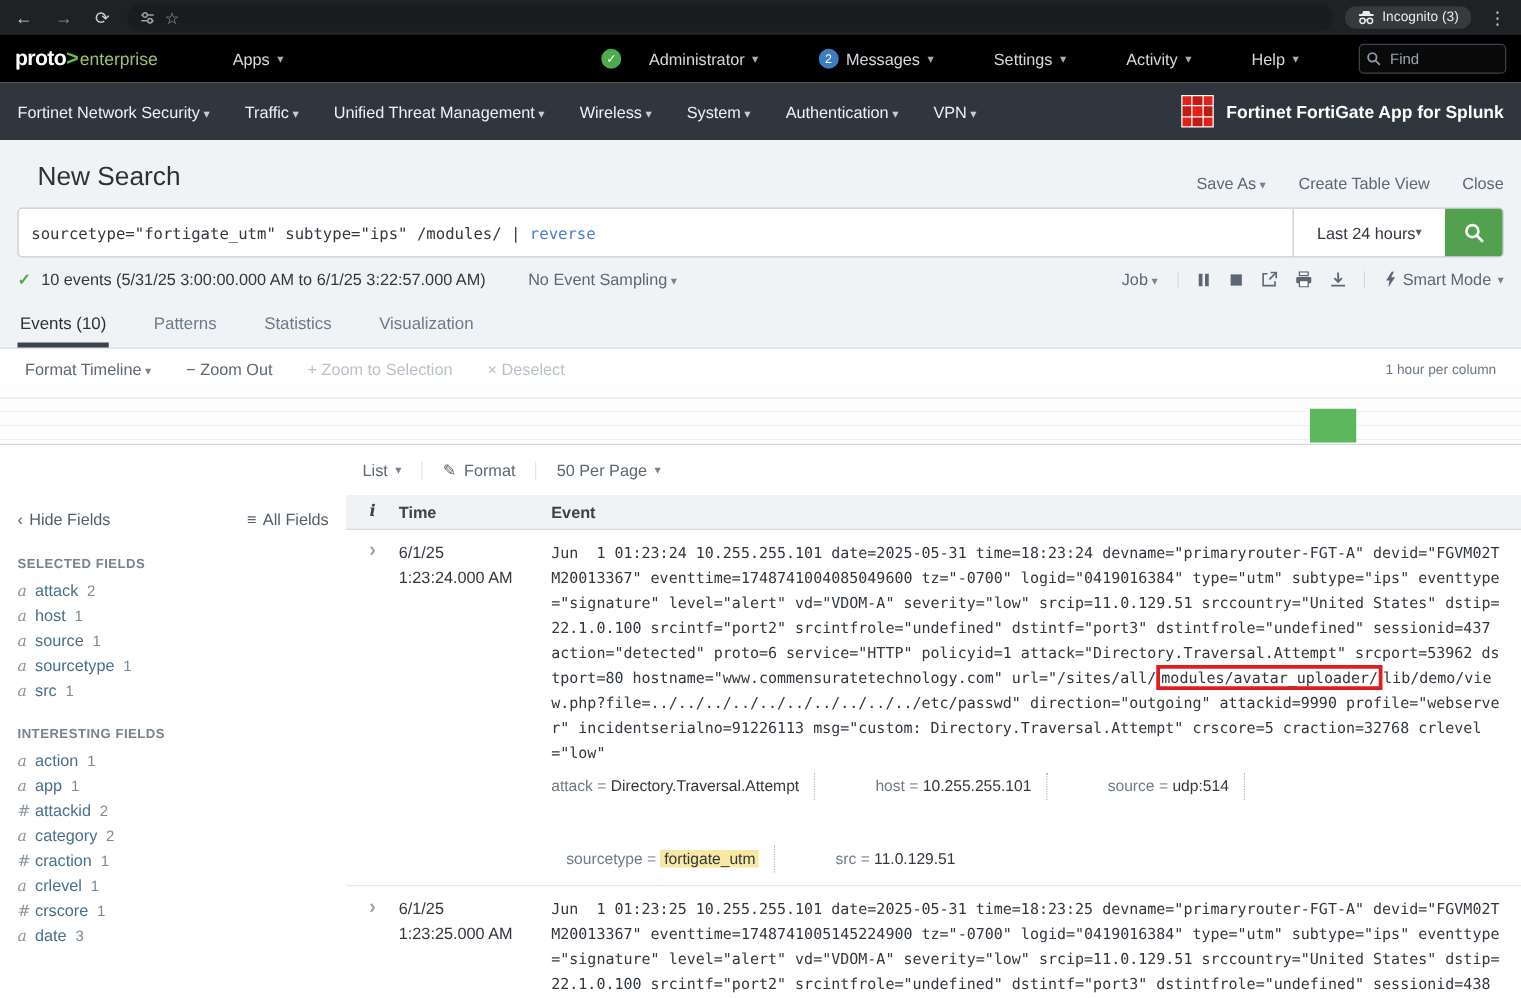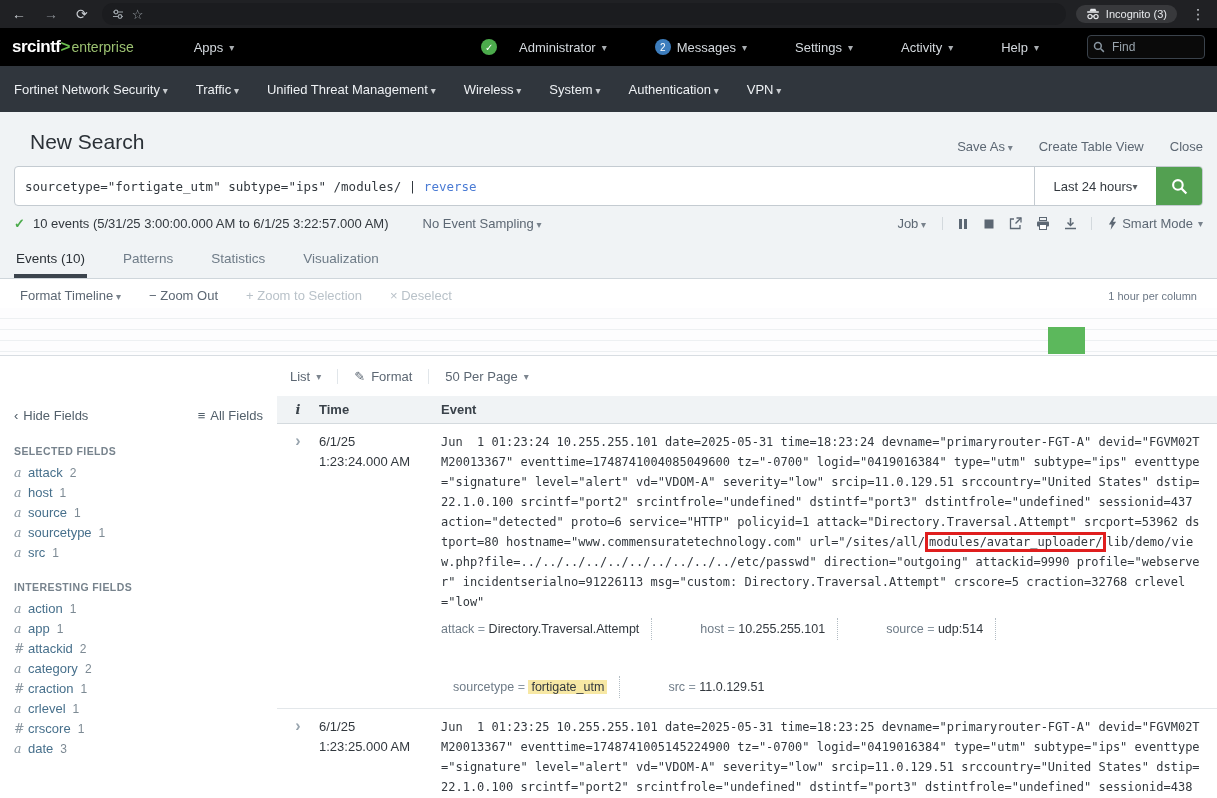--- a/index.html
+++ b/index.html
@@ -141,21 +141,21 @@
           <path d="M6.1 8.4 q0.9 -1 1.8 0" stroke="#e8eaed" stroke-width="1" fill="none"></path>
         </svg>
     </span>
     <span>Incognito (3)</span>
   </div>
   <span class="bicon">⋮</span>
 </div>
 
 <div class="splunk-bar">
   <div class="logo">
-    <span class="logo-splunk">srcintf</span>
+    <span class="logo-splunk">proto</span>
       <span class="logo-gt">&gt;</span>
       <span class="logo-ent">enterprise</span>
   </div>
   <span class="tb-item drop">Apps</span>
   <div class="tb-right">
     <span class="status-check">✓</span>
     <span class="tb-item drop">Administrator</span>
     <span class="tb-item drop">
         <span class="msg-badge">2</span>
         <span>Messages</span>
@@ -174,20 +174,34 @@
 </div>
 
 <div class="app-nav">
   <span class="an-item drop">Fortinet Network Security</span>
   <span class="an-item drop">Traffic</span>
   <span class="an-item drop">Unified Threat Management</span>
   <span class="an-item drop">Wireless</span>
   <span class="an-item drop">System</span>
   <span class="an-item drop">Authentication</span>
   <span class="an-item drop">VPN</span>
+  <div class="an-right">
+    <span class="forti-logo">
+        <i></i>
+        <i></i>
+        <i></i>
+        <i></i>
+        <i></i>
+        <i></i>
+        <i></i>
+        <i></i>
+        <i></i>
+      </span>
+    <span class="app-title">Fortinet FortiGate App for Splunk</span>
+  </div>
 </div>
 
 <div class="page-top">
 
   <div class="page-head">
     <div class="page-title">New Search</div>
     <div class="ph-actions">
       <span class="drop">Save As</span>
       <span>Create Table View</span>
       <span>Close</span>

